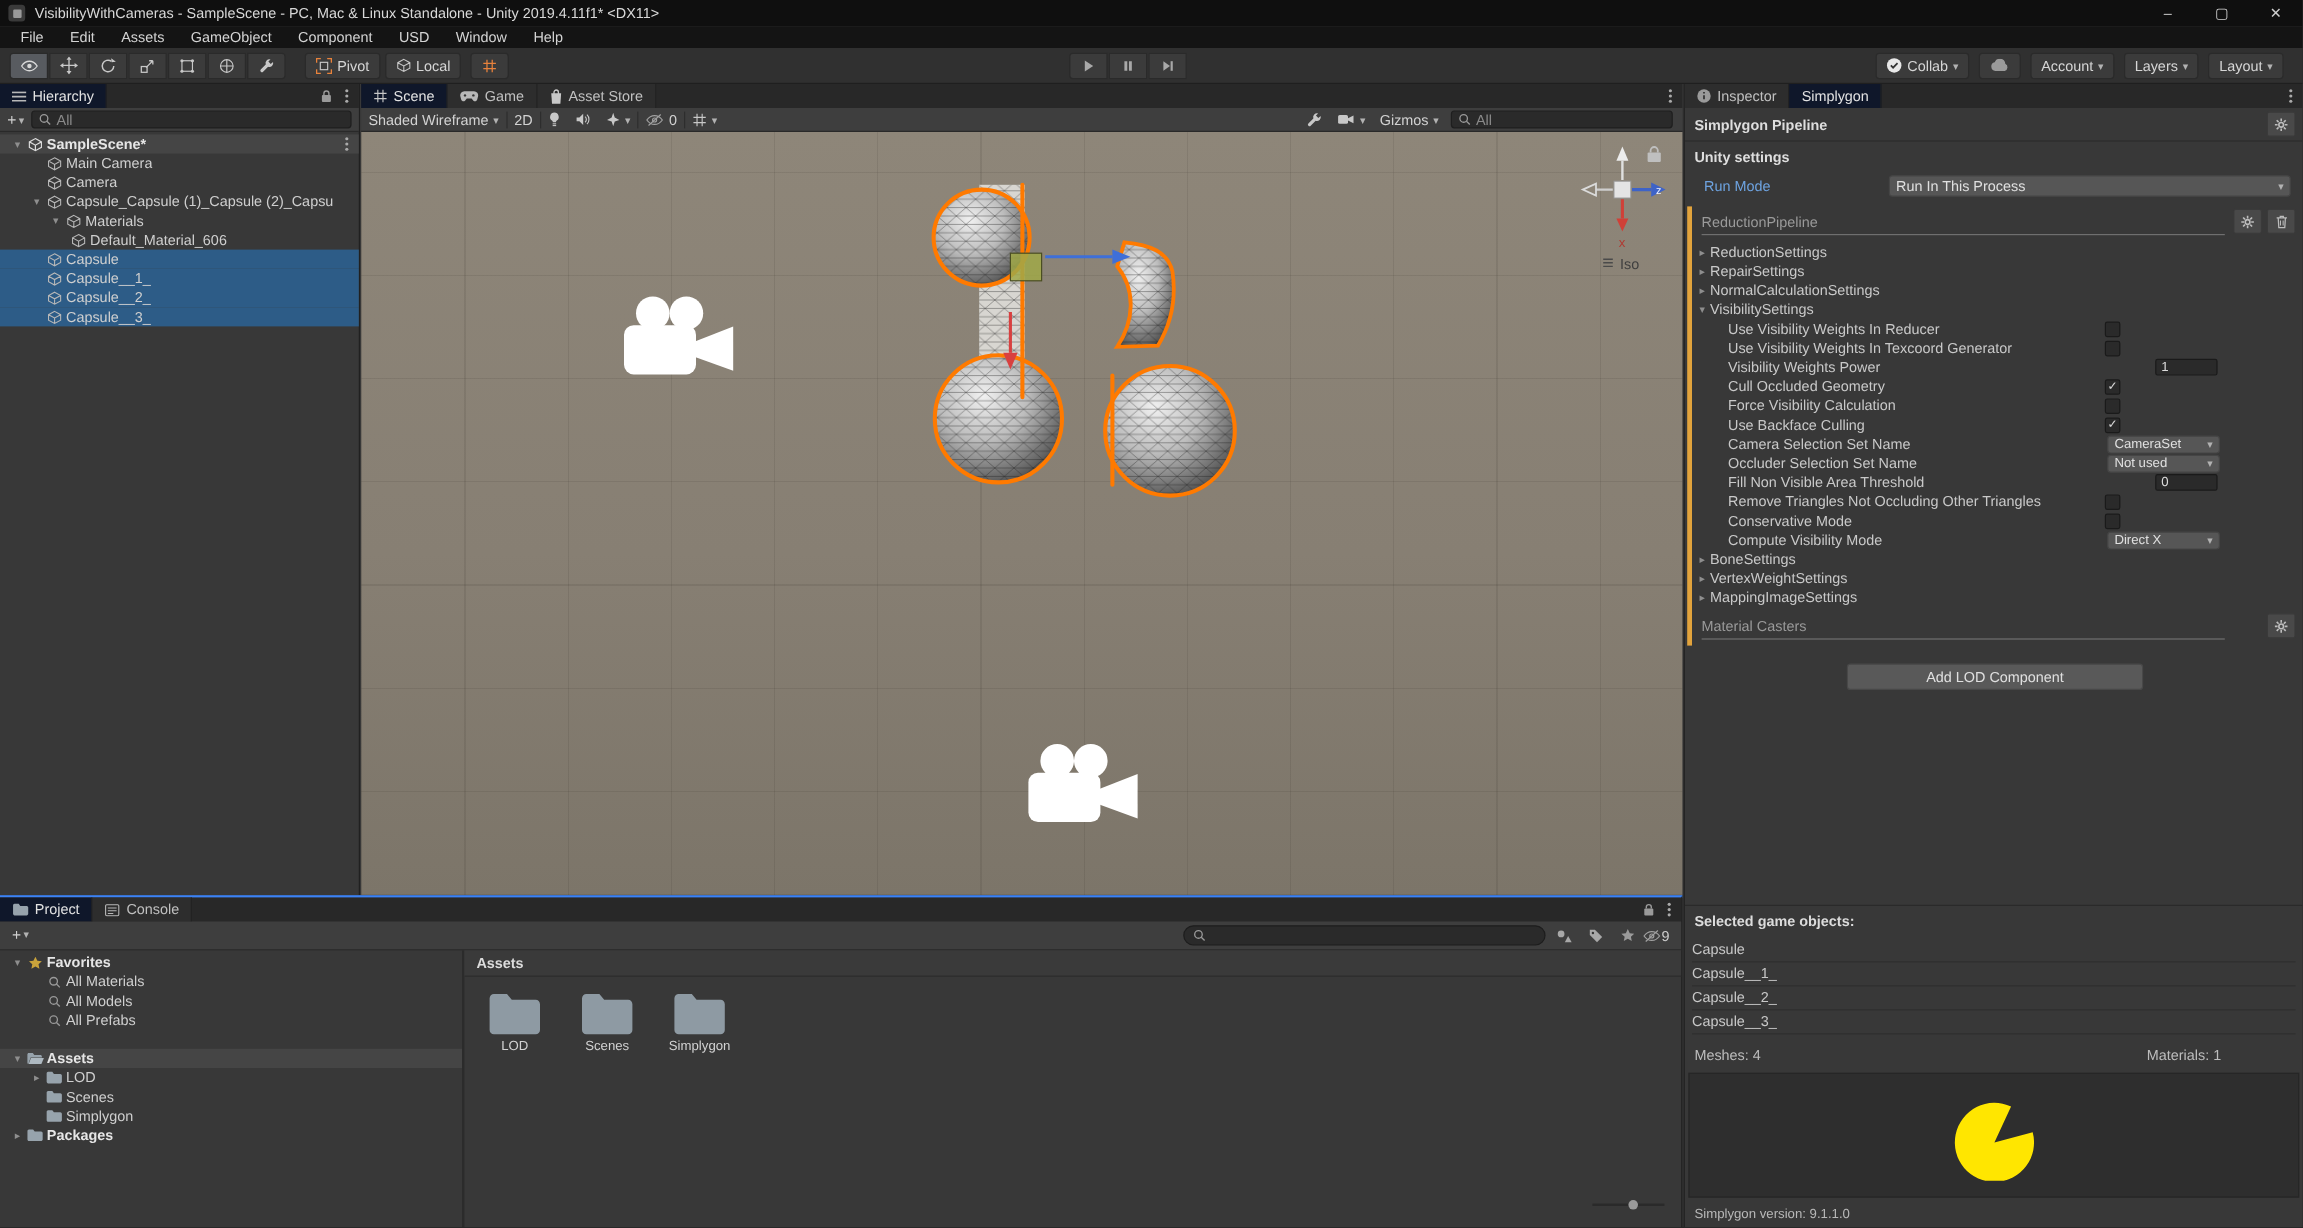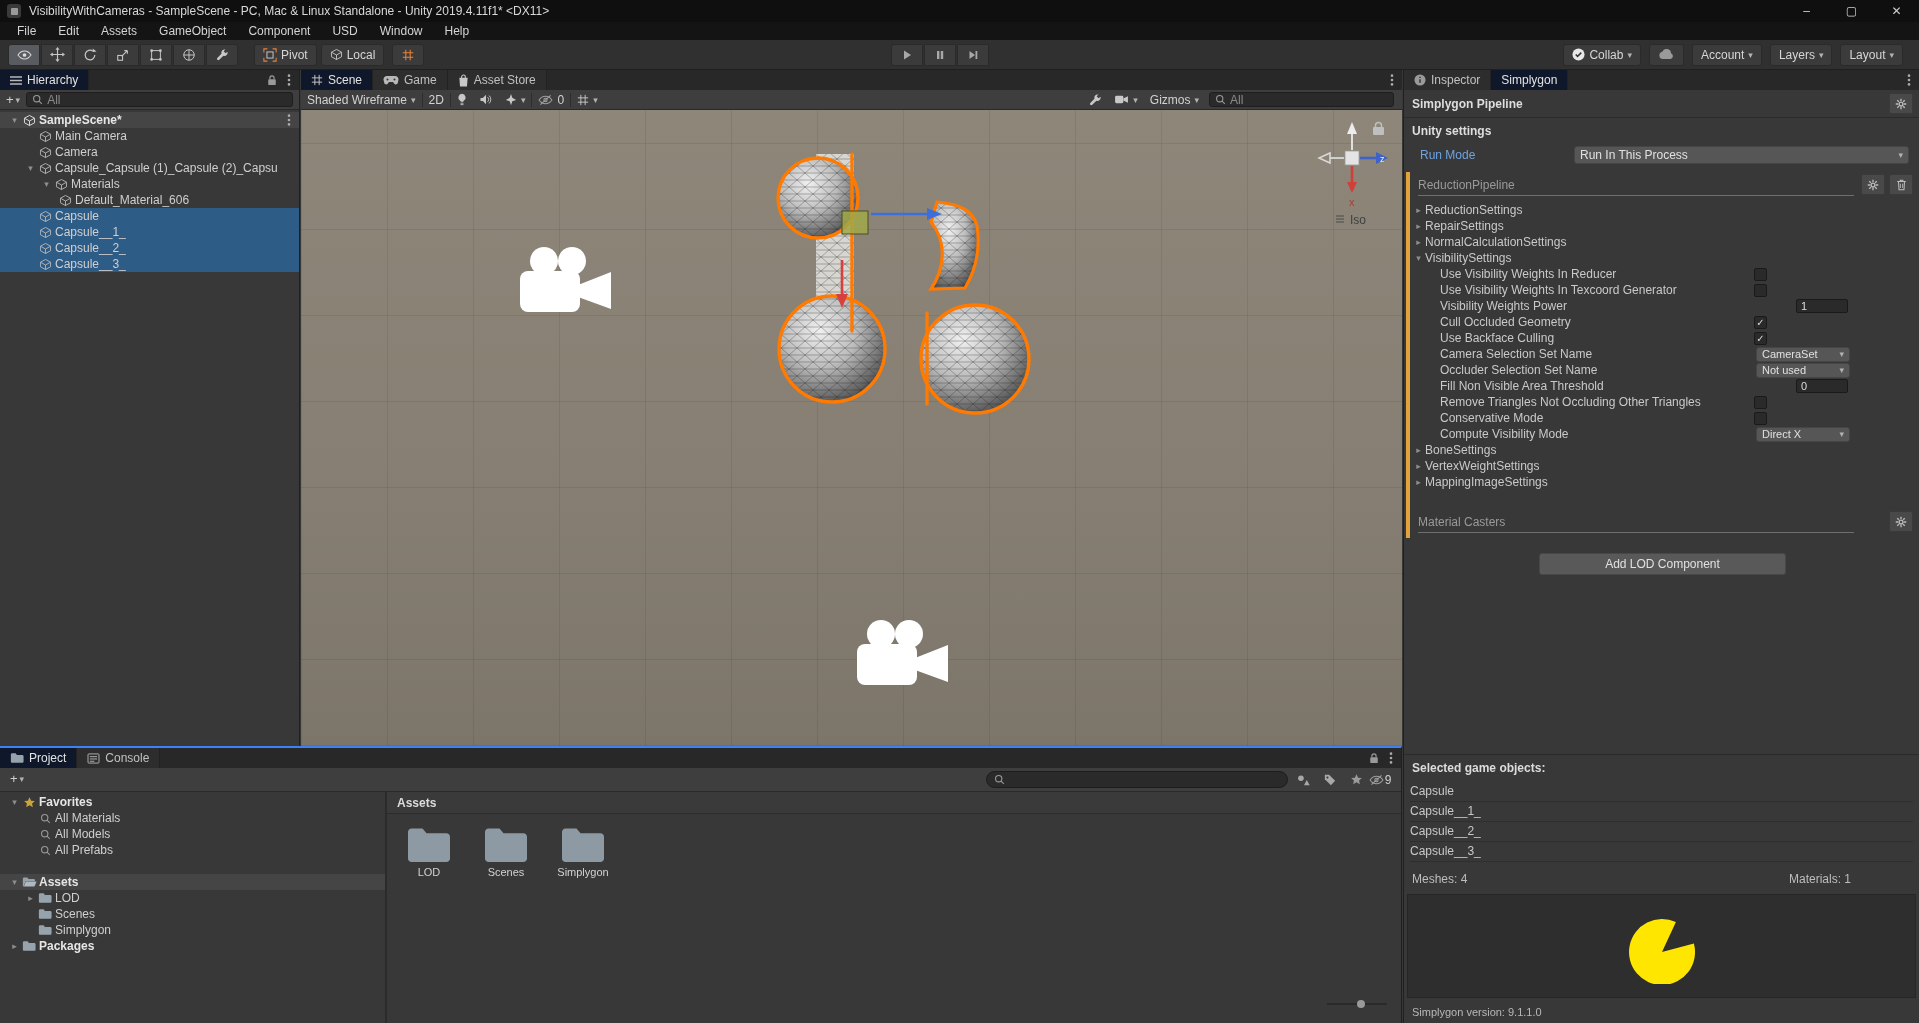--- a/index.html
+++ b/index.html
@@ -754,20 +754,24 @@
         </div>
         <div class="set-row">
           <span class="set-lbl" style="margin-left:36px">Visibility Weights Power</span>
           <span class="mini-input">1</span>
         </div>
         <div class="set-row">
           <span class="set-lbl" style="margin-left:36px">Cull Occluded Geometry</span>
           <span class="chk">✓</span>
         </div>
         <div class="set-row">
+          <span class="set-lbl" style="margin-left:36px">Force Visibility Calculation</span>
+          <span class="chk"></span>
+        </div>
+        <div class="set-row">
           <span class="set-lbl" style="margin-left:36px">Use Backface Culling</span>
           <span class="chk">✓</span>
         </div>
         <div class="set-row">
           <span class="set-lbl" style="margin-left:36px">Camera Selection Set Name</span>
           <span class="dropdown mini-drop">
             <span>CameraSet</span>
             <i class="ddarrow">▾</i>
           </span>
         </div>

